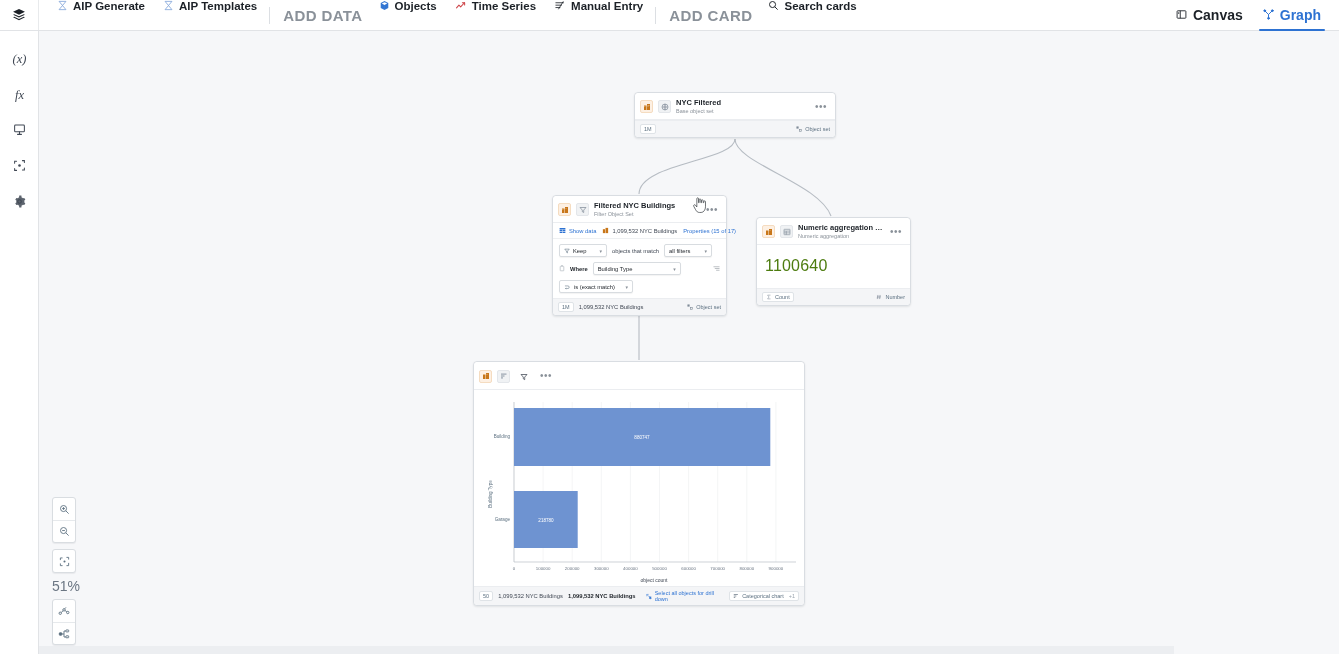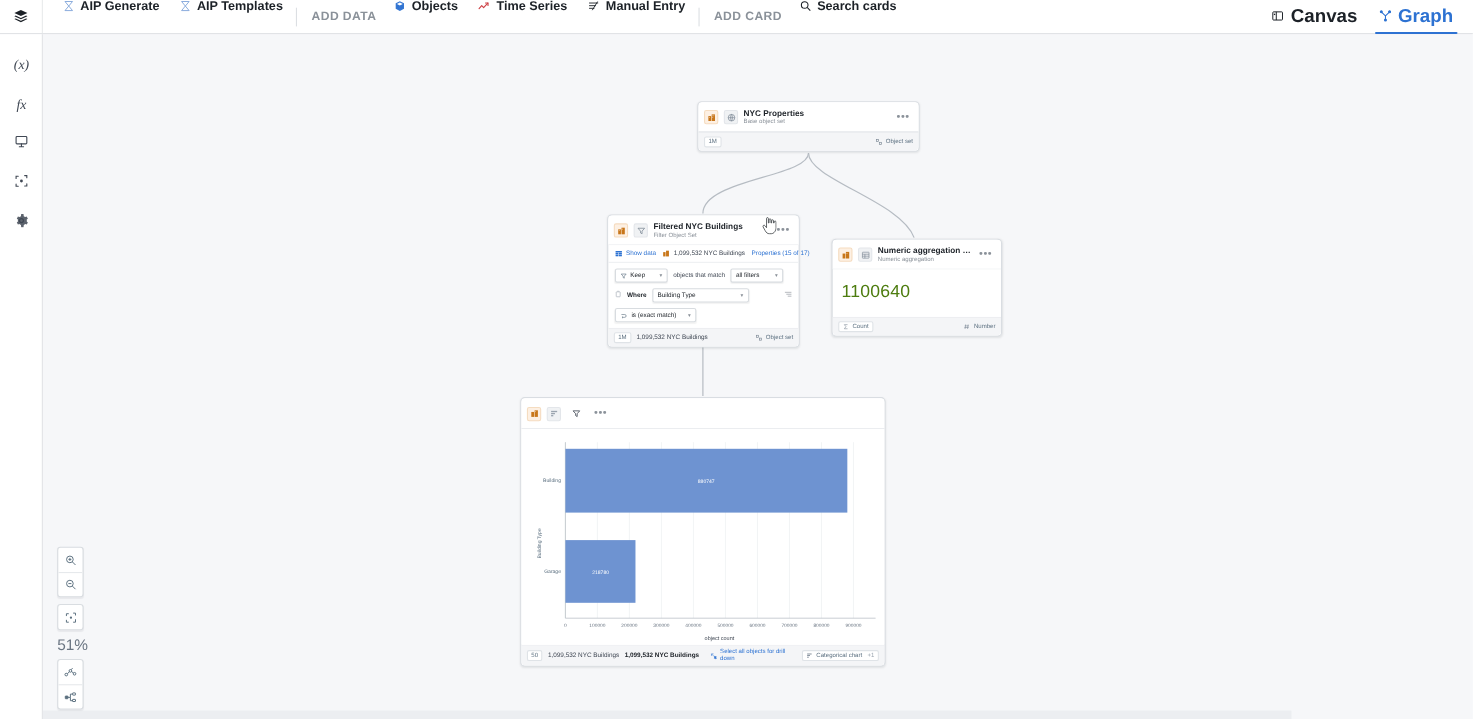--- a/index.html
+++ b/index.html
@@ -21,30 +21,30 @@
     width: 39px; height: 30px; display: flex; align-items: center; justify-content: center;
     border-right: 1px solid #e8eaec;
   }
   .tb-items { display: flex; align-items: center; height: 30px; padding-left: 9px; }
   .tb-item {
     display: flex; align-items: flex-start; gap: 5px; height: 30px;
     padding: 0 9px; font-size: 11.5px; color: #1c2127; font-weight: 700;
     cursor: pointer; white-space: nowrap;
   }
   .tb-label-muted {
-    font-size: 11px; color: #8a9199; font-weight: 700; letter-spacing: .4px;
+    font-size: 15px; color: #8a9199; font-weight: 700; letter-spacing: .4px;
     padding: 0 7px 0 10px; white-space: nowrap;
   }
   .tb-sep { width: 1px; height: 17px; background: #dcdfe3; margin: 0 3px; }
   .tb-right {
     margin-left: auto; display: flex; align-items: center; height: 31px; padding-right: 8px;
   }
   .tb-tab {
     display: flex; align-items: center; gap: 6px; height: 31px; padding: 0 10px;
-    font-size: 17px; font-weight: 700; color: #1c2127; cursor: pointer;
+    font-size: 14px; font-weight: 700; color: #1c2127; cursor: pointer;
     position: relative;
   }
   .tb-tab.active { color: #2d72d2; }
   .tb-tab.active::after {
     content: ""; position: absolute; left: 6px; right: 6px; bottom: 0; height: 2px;
     background: #2d72d2; border-radius: 1px;
   }
 
   
   .rail {
@@ -383,21 +383,21 @@
               <rect x="9.4" y="6.6" width="1.2" height="1.2" fill="#fff"></rect>
           </svg>
         </span>
         <span class="ic-sq ic-grey">
           <svg width="8" height="8" viewBox="0 0 16 16" fill="none" stroke="#7b8794" stroke-width="1.3">
             <circle cx="8" cy="8" r="6"></circle>
               <path d="M2 8h12M8 2c2.2 2.4 2.2 9.6 0 12M8 2C5.8 4.4 5.8 11.6 8 14"></path>
           </svg>
         </span>
         <div class="card-titles">
-          <div class="card-title">NYC Properties</div>
+          <div class="card-title">NYC Filtered</div>
           <div class="card-sub">Base object set</div>
         </div>
         <span class="dots">•••</span>
       </div>
       <div class="card-foot">
         <span class="chip">1M</span>
         <span class="spacer"></span>
         <span class="chip chip-plain">
           <svg width="6" height="6" viewBox="0 0 16 16" fill="none" stroke="#7b8794" stroke-width="1.6">
             <rect x="2" y="2" width="5" height="5"></rect>

